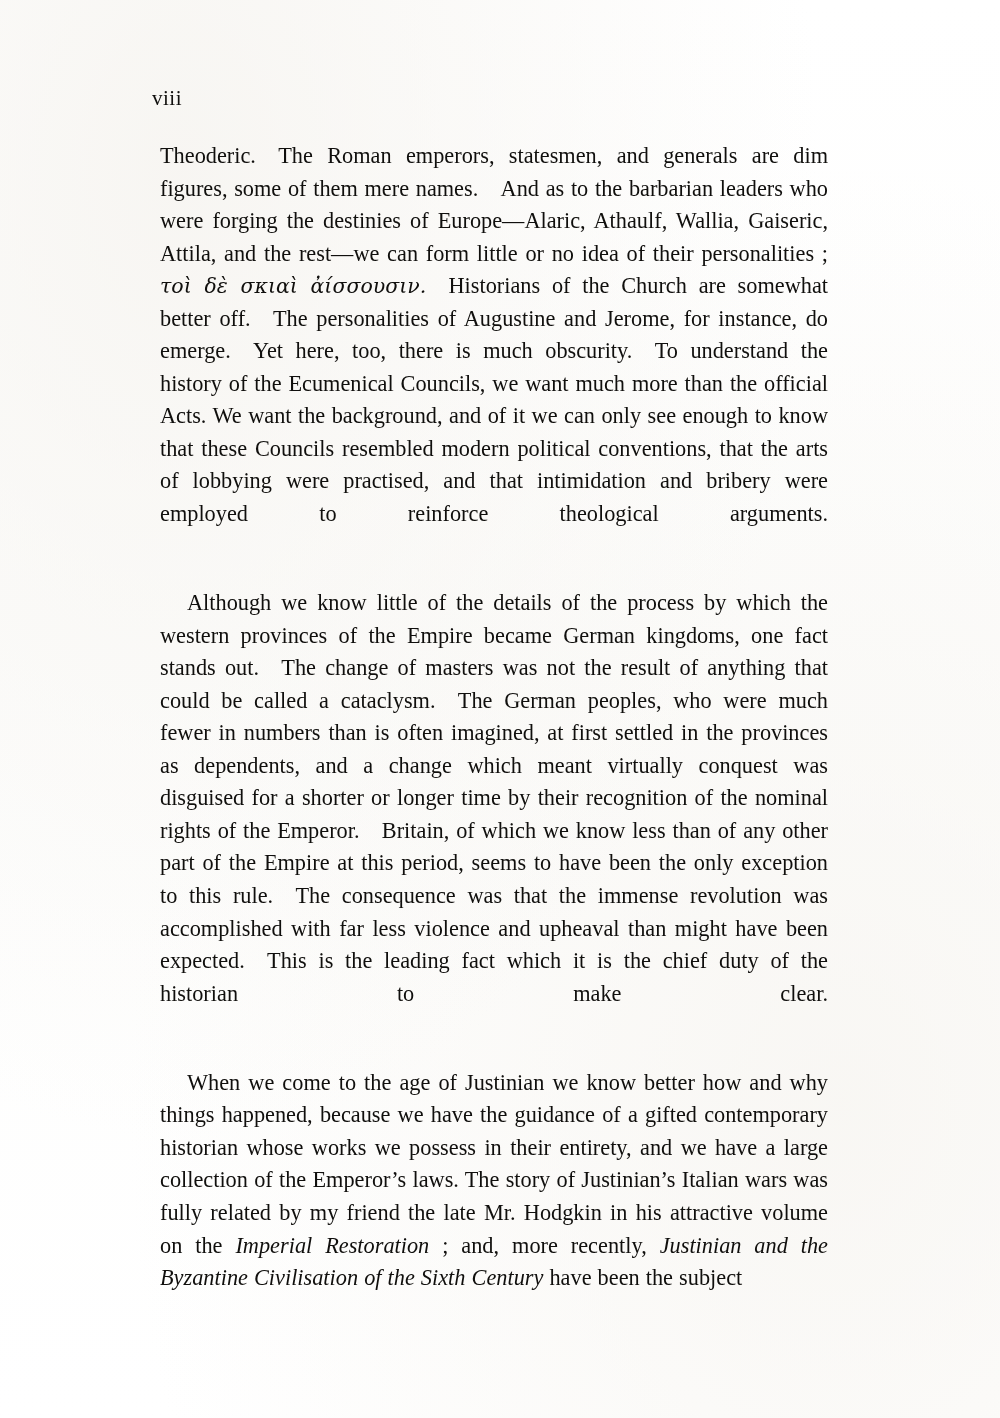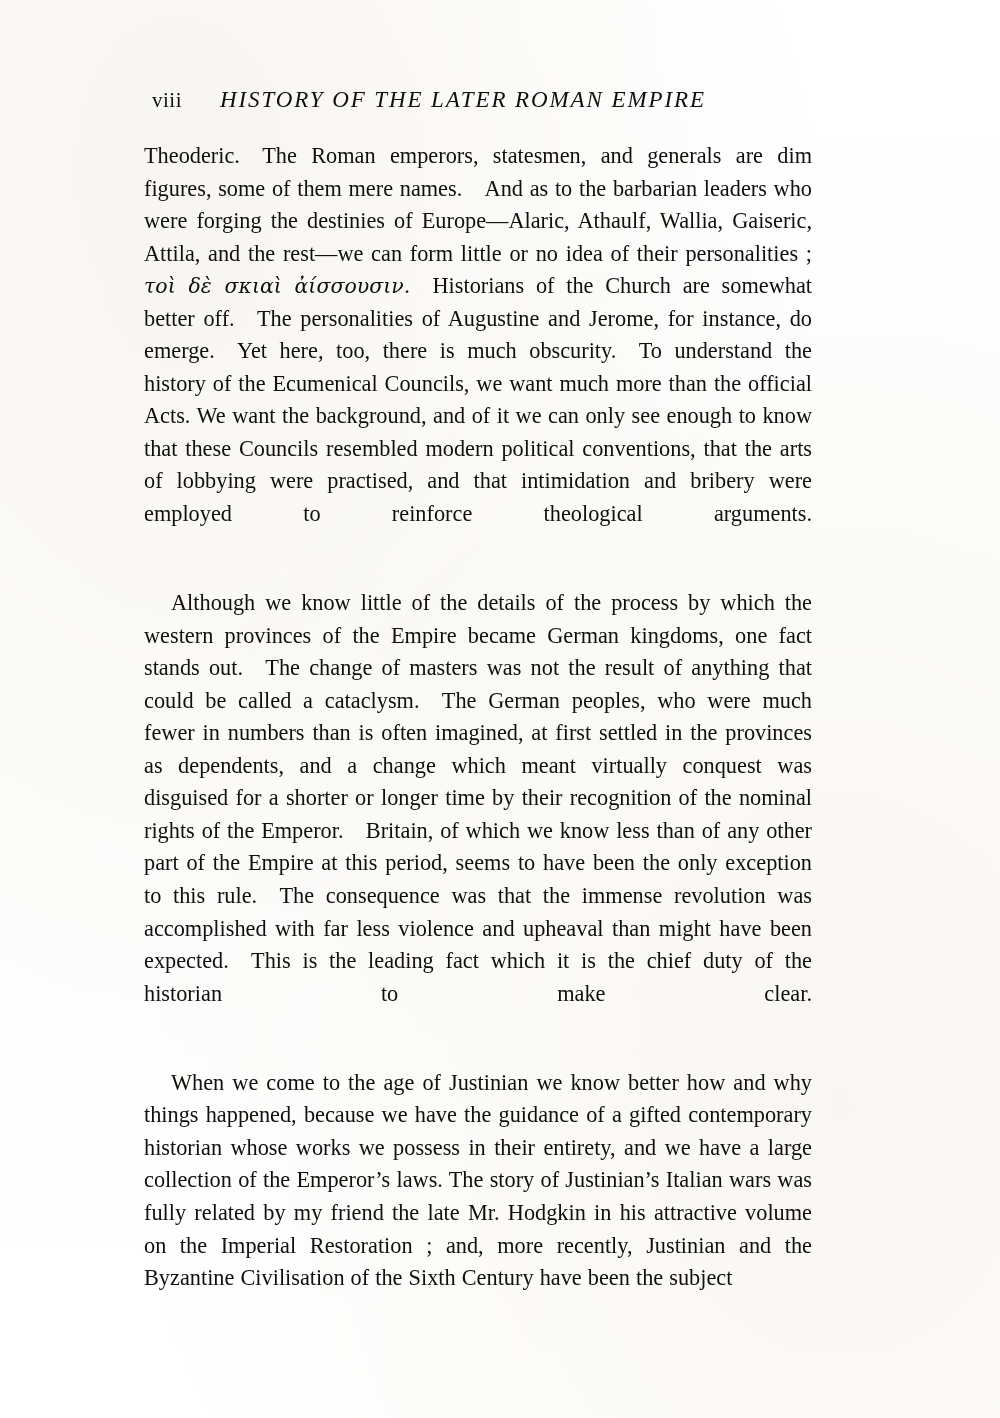--- a/index.html
+++ b/index.html
@@ -52,21 +52,21 @@
     font-style: italic;
     font-size: 23px;
     letter-spacing: 1.9px;
     margin-left: 38px;
     line-height: 1;
   }
 
   
   .textblock {
     position: absolute;
-    left: 144px;
+    left: 160px;
     top: 140px;
     width: 668px;
   }
   p.para {
     margin: 0;
     font-size: 22.3px;
     line-height: 32.55px;
     text-align: justify;
     text-indent: 0;
     -webkit-hyphens: none;
@@ -84,31 +84,31 @@
     width: 100%;
   }
   p.para.flush::after { display: none; }
 
   .greek {
     font-family: "DejaVu Serif", "Liberation Serif", serif;
     font-style: italic;
     font-size: 20.5px;
   }
   .title-italic {
+    font-style: italic;
   }
 </style>
 </head>
 <body>
 
 <div class="page">
   <div class="content">
 
     <div class="runhead">
       <span class="folio">viii</span>
-      <span class="runhead-title">HISTORY OF THE LATER ROMAN EMPIRE</span>
     </div>
 
     <div class="textblock">
       <p class="para">Theoderic. The Roman emperors, statesmen, and generals are dim figures, some of them mere names. And as to the barbarian leaders who were forging the destinies of Europe—Alaric, Athaulf, Wallia, Gaiseric, Attila, and the rest—we can form little or no idea of their personalities ; <span class="greek">τοὶ δὲ σκιαὶ ἀίσσουσιν.</span> Historians of the Church are somewhat better off. The personalities of Augustine and Jerome, for instance, do emerge. Yet here, too, there is much obscurity. To understand the history of the Ecumenical Councils, we want much more than the official Acts. We want the background, and of it we can only see enough to know that these Councils resembled modern political conventions, that the arts of lobbying were practised, and that intimidation and bribery were employed to reinforce theological arguments.</p>
       <p class="para indent">Although we know little of the details of the process by which the western provinces of the Empire became German kingdoms, one fact stands out. The change of masters was not the result of anything that could be called a cataclysm. The German peoples, who were much fewer in numbers than is often imagined, at first settled in the provinces as dependents, and a change which meant virtually conquest was disguised for a shorter or longer time by their recognition of the nominal rights of the Emperor. Britain, of which we know less than of any other part of the Empire at this period, seems to have been the only exception to this rule. The consequence was that the immense revolution was accomplished with far less violence and upheaval than might have been expected. This is the leading fact which it is the chief duty of the historian to make clear.</p>
       <p class="para indent flush">When we come to the age of Justinian we know better how and why things happened, because we have the guidance of a gifted contemporary historian whose works we possess in their entirety, and we have a large collection of the Emperor’s laws. The story of Justinian’s Italian wars was fully related by my friend the late Mr. Hodgkin in his attractive volume on the <span class="title-italic">Imperial Restoration</span> ; and, more recently, <span class="title-italic">Justinian and the Byzantine Civilisation of the Sixth Century</span> have been the subject</p>
     </div>
 
   </div>
 </div>

